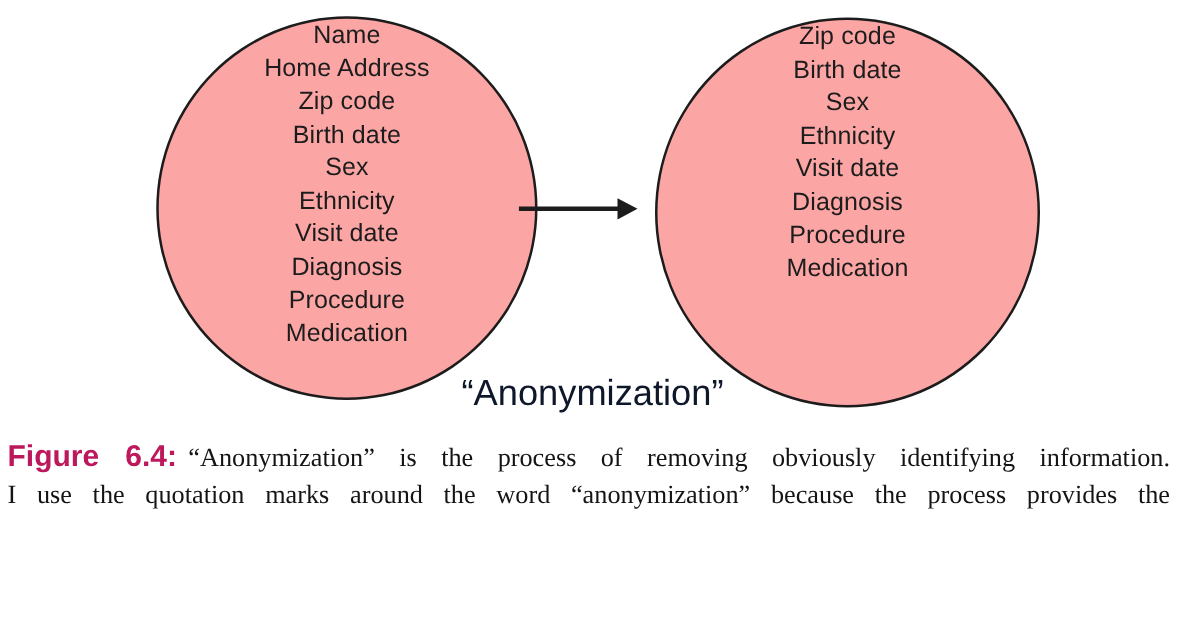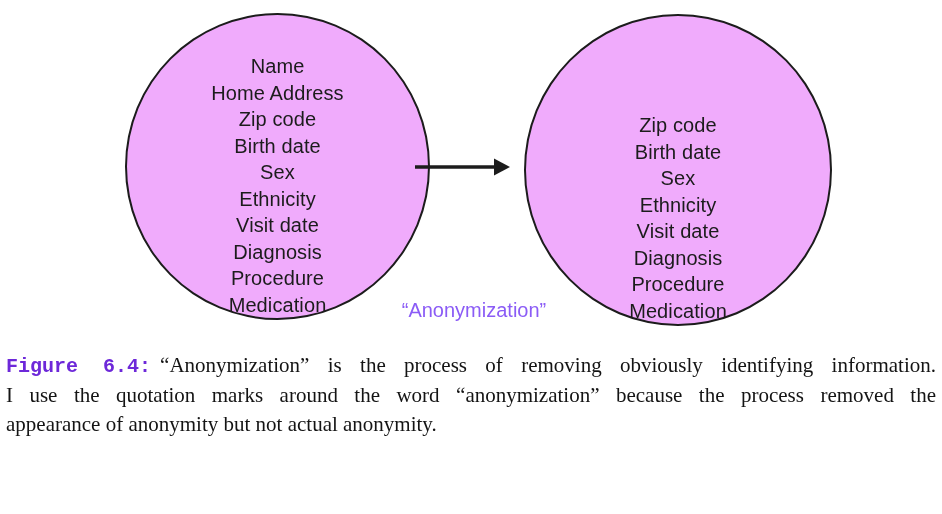--- a/index.html
+++ b/index.html
@@ -17,24 +17,24 @@
   .diagram {
     position: relative;
     width: 942px;
     height: 340px;
   }
   .circle {
     position: absolute;
     border: 2px solid #1c1c1c;
     border-radius: 50%;
     display: flex;
-    align-items: flex-end;
+    align-items: flex-start;
     justify-content: center;
     box-sizing: border-box;
-    background: #f0abfc;
+    background: #fca5a5;
   }
   .circle.left {
     left: 125px;
     top: 13px;
     width: 305px;
     height: 307px;
   }
   .circle.right {
     left: 524px;
     top: 14px;
@@ -54,43 +54,43 @@
     left: 415px;
     top: 154px;
   }
   .arrow-label {
     position: absolute;
     left: 474px;
     top: 299px;
     transform: translateX(-50%);
     white-space: nowrap;
     font-family: "Liberation Sans", sans-serif;
-    font-size: 20px;
-    color: #8b5cf6;
+    font-size: 29px;
+    color: #0f172a;
   }
   .caption {
     margin: 11px 6px 0 6px;
     font-family: "Liberation Serif", serif;
     font-size: 21px;
     line-height: 29px;
     color: #141414;
   }
   .cap-line {
     text-align: justify;
     text-align-last: justify;
   }
   .cap-line.last {
     text-align-last: left;
   }
   .fig-label {
-    font-family: Liberation Mono, monospace;
+    font-family: Liberation Sans, sans-serif;
     font-weight: 700;
-    font-size: 20px;
+    font-size: 24px;
     margin-right: 9px;
-    color: #6d28d9;
+    color: #be185d;
   }
 </style>
 </head>
 <body>
 
 <div class="page">
 
   <div class="diagram">
 
     <div class="circle left">
@@ -125,17 +125,16 @@
           <div>Medication</div>
         </div>
     </div>
 
     <div class="arrow-label">“Anonymization”</div>
 
   </div>
 
   <div class="caption">
       <div class="cap-line"><span class="fig-label">Figure 6.4:</span>“Anonymization” is the process of removing obviously identifying information.</div>
-      <div class="cap-line">I use the quotation marks around the word “anonymization” because the process removed the</div>
-      <div class="cap-line last">appearance of anonymity but not actual anonymity.</div>
+      <div class="cap-line">I use the quotation marks around the word “anonymization” because the process provides the</div>
     </div>
 
 </div>
 
 </body></html>

